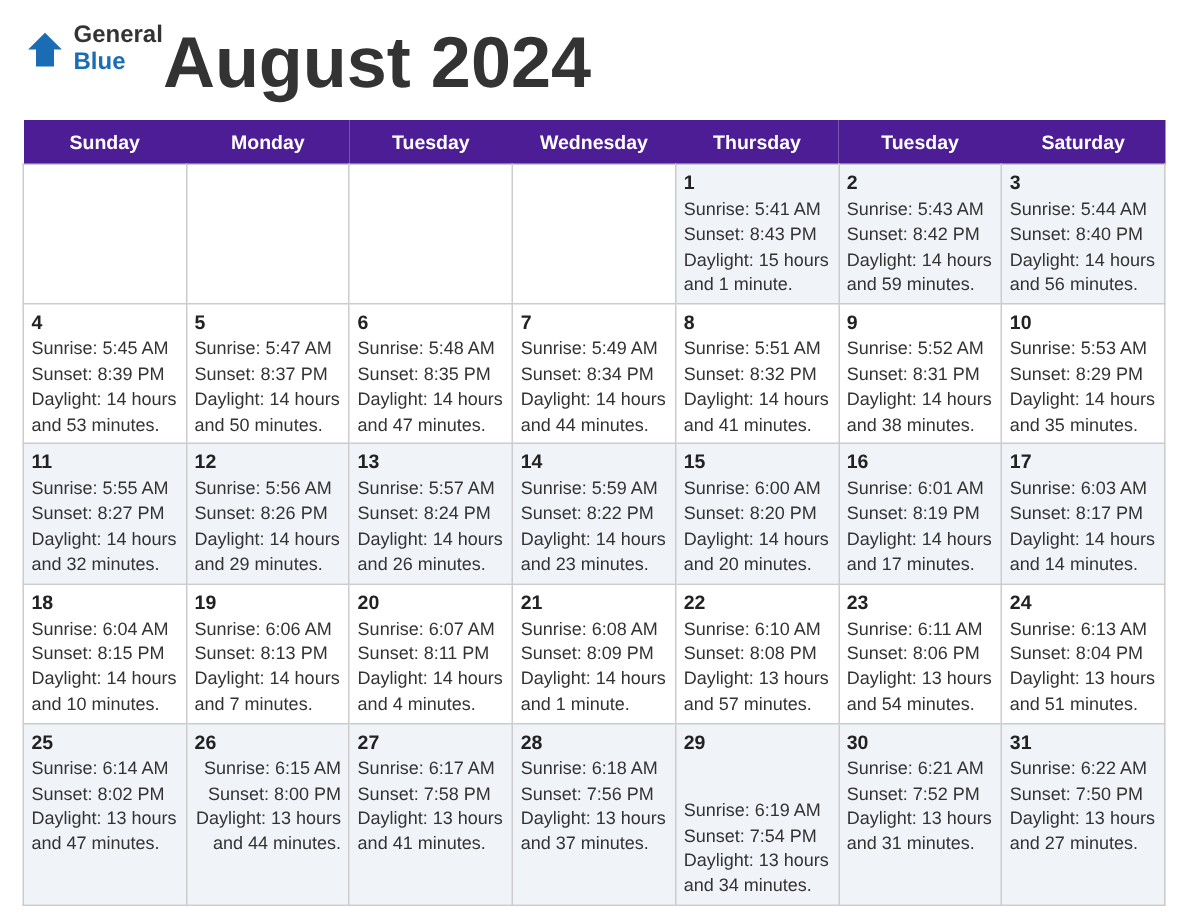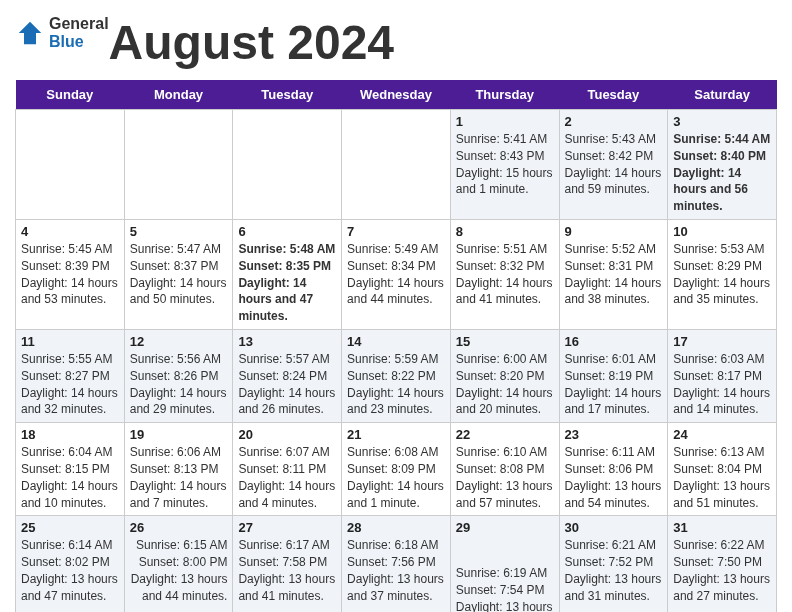--- a/index.html
+++ b/index.html
@@ -137,41 +137,41 @@
 Daylight: 15 hours and 1 minute.</div>
         </td>
         <td>
           <div class="day-number">2</div>
           <div class="day-info" style="white-space: pre-line;">Sunrise: 5:43 AM
 Sunset: 8:42 PM
 Daylight: 14 hours and 59 minutes.</div>
         </td>
         <td>
           <div class="day-number">3</div>
-          <div class="day-info" style="white-space: pre-line; font-weight: bold;">Sunrise: 5:44 AM
+          <div class="day-info" style="white-space: pre-line;">Sunrise: 5:44 AM
 Sunset: 8:40 PM
 Daylight: 14 hours and 56 minutes.</div>
         </td>
       </tr>
       <tr class="week-row">
         <td>
           <div class="day-number">4</div>
           <div class="day-info" style="white-space: pre-line;">Sunrise: 5:45 AM
 Sunset: 8:39 PM
 Daylight: 14 hours and 53 minutes.</div>
         </td>
         <td>
           <div class="day-number">5</div>
           <div class="day-info" style="white-space: pre-line;">Sunrise: 5:47 AM
 Sunset: 8:37 PM
 Daylight: 14 hours and 50 minutes.</div>
         </td>
         <td>
           <div class="day-number">6</div>
-          <div class="day-info" style="white-space: pre-line; font-weight: bold;">Sunrise: 5:48 AM
+          <div class="day-info" style="white-space: pre-line;">Sunrise: 5:48 AM
 Sunset: 8:35 PM
 Daylight: 14 hours and 47 minutes.</div>
         </td>
         <td>
           <div class="day-number">7</div>
           <div class="day-info" style="white-space: pre-line;">Sunrise: 5:49 AM
 Sunset: 8:34 PM
 Daylight: 14 hours and 44 minutes.</div>
         </td>
         <td>

